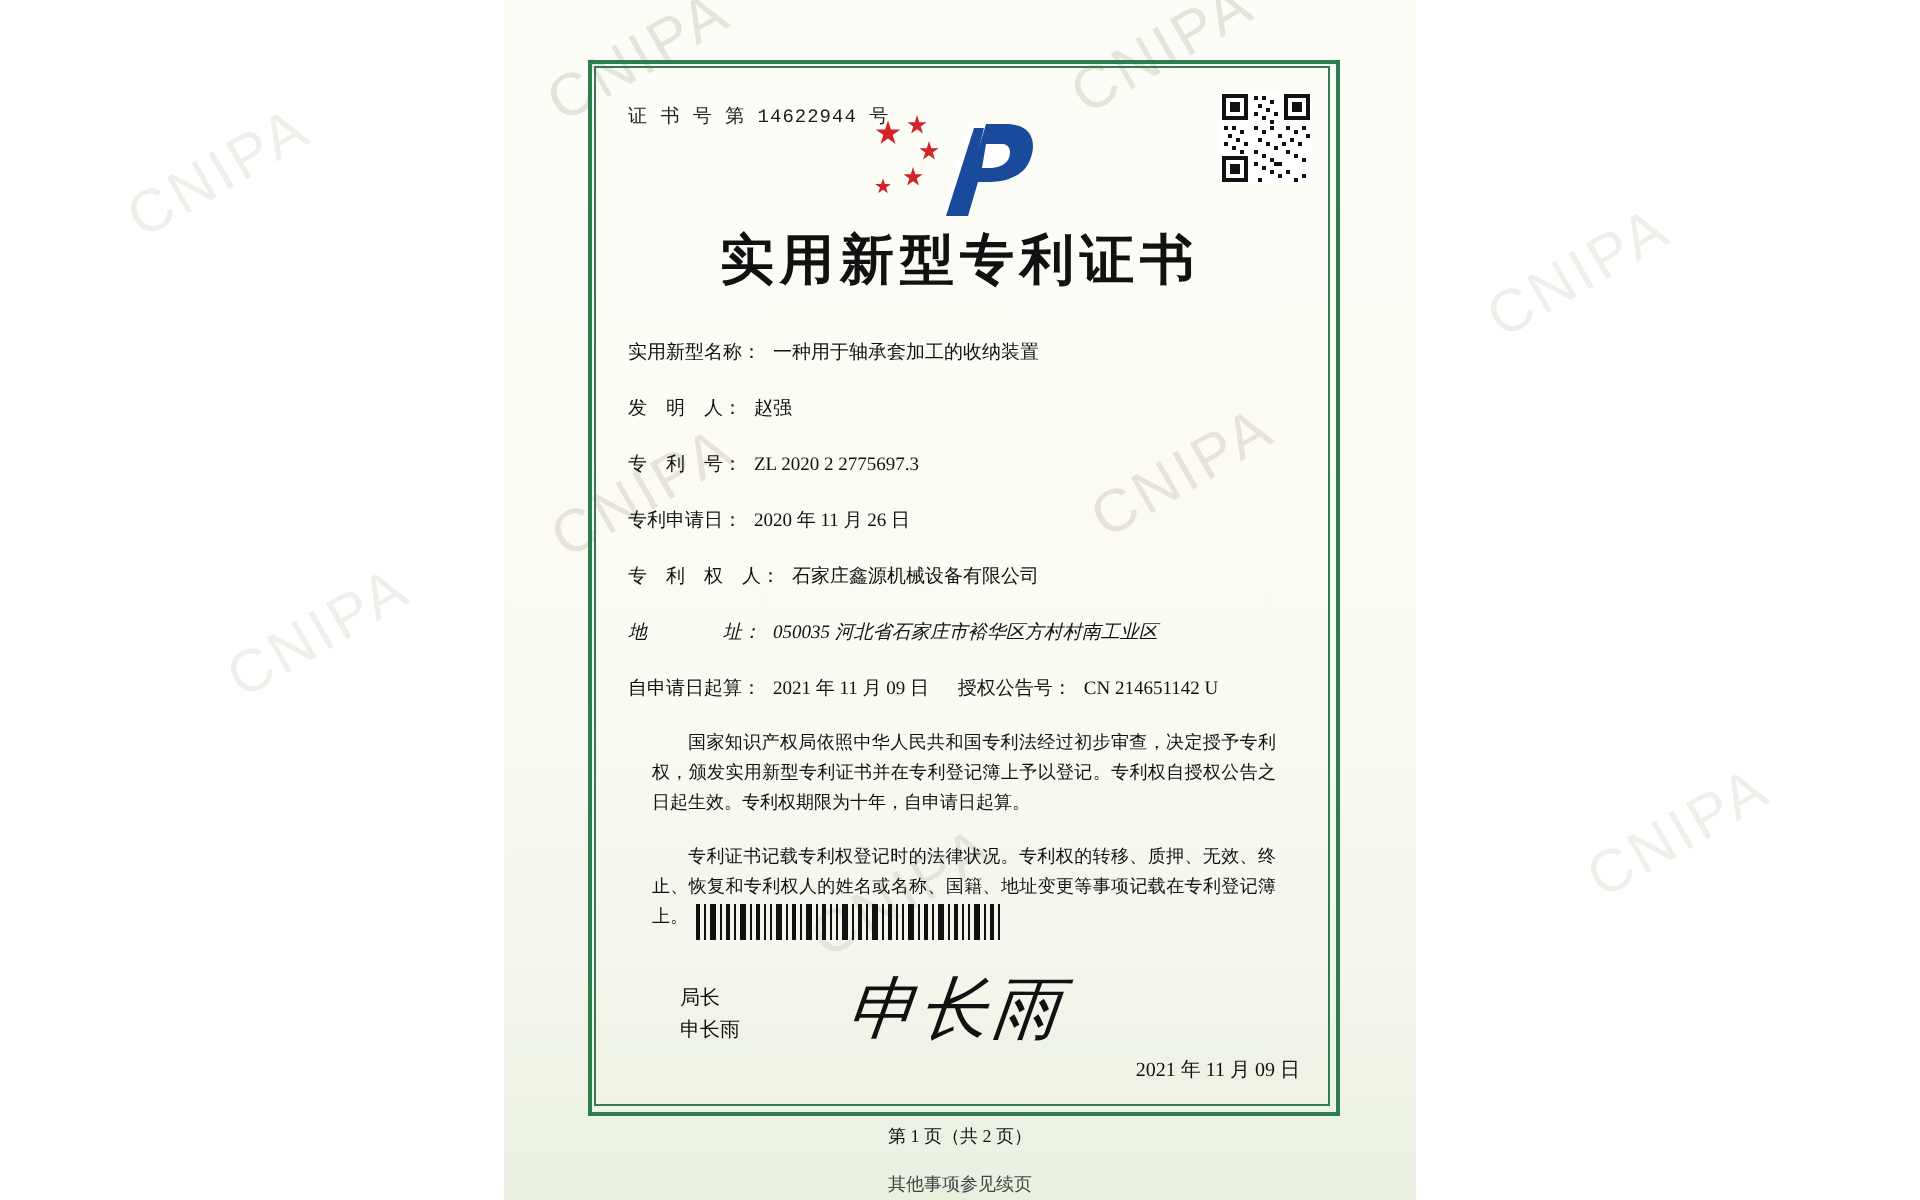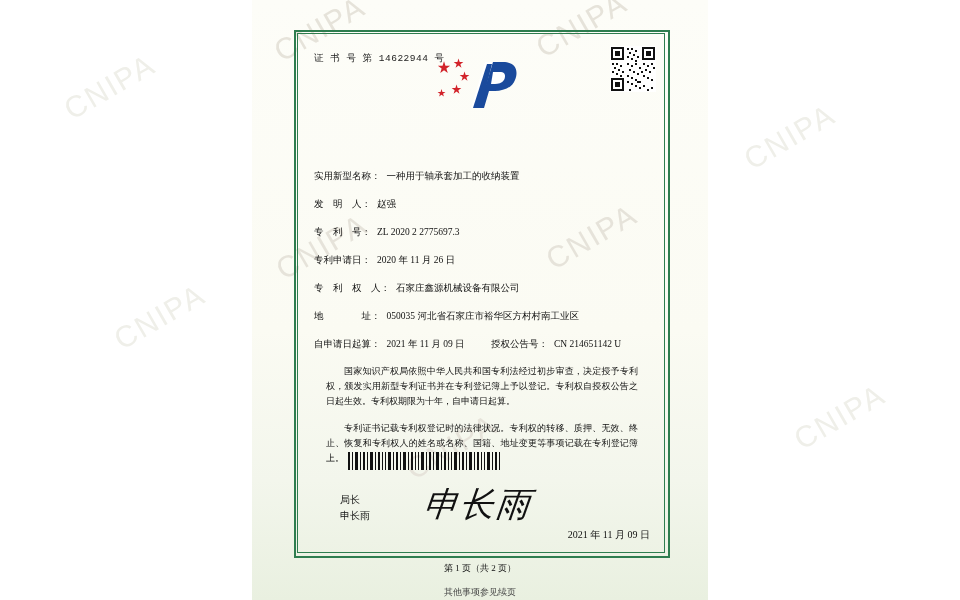--- a/index.html
+++ b/index.html
@@ -302,42 +302,43 @@
         <div class="star" style="left:2px; top:30px; font-size:9px;">★</div>
         <svg id="p-mark" viewBox="0 0 52 50" xmlns="http://www.w3.org/2000/svg">
           <path d="M8 48 L22 2 L34 2 C46 2 50 10 46 20 C43 28 34 31 26 31 L20 31 L15 48 Z" fill="#1a4a9c"></path>
           <path d="M24 12 L32 12 C36 12 37 16 35 20 C33 23 29 24 26 24 L22 24 Z" fill="#ffffff"></path>
           <path d="M10 48 L2 48 L16 2 L24 2 Z" fill="#ffffff"></path>
           <path d="M12 48 L4 48 L18 4 L23 4 Z" fill="#1a4a9c"></path>
         </svg>
       </div>
     </div>
 
+    <div id="title">实用新型专利证书</div>
 
     <div class="field-row" style="top:170px;">
       <span class="fl">实用新型名称：</span><span class="fv">一种用于轴承套加工的收纳装置</span>
     </div>
     <div class="field-row" style="top:198px;">
       <span class="fl">发　明　人：</span><span class="fv">赵强</span>
     </div>
     <div class="field-row" style="top:226px;">
       <span class="fl">专　利　号：</span><span class="fv">ZL 2020 2 2775697.3</span>
     </div>
     <div class="field-row" style="top:254px;">
       <span class="fl">专利申请日：</span><span class="fv">2020 年 11 月 26 日</span>
     </div>
     <div class="field-row" style="top:282px;">
       <span class="fl">专　利　权　人：</span><span class="fv">石家庄鑫源机械设备有限公司</span>
     </div>
-    <div class="field-row" style="top:310px;">
+    <div class="field-row" style="top:310px;font-style:italic;">
       <span class="fl">地　　　　址：</span><span class="fv">050035 河北省石家庄市裕华区方村村南工业区</span>
     </div>
     <div class="field-row" style="top:338px;">
       <span class="fl">自申请日起算：</span><span class="fv">2021 年 11 月 09 日</span>
-      <span class="fl" style="margin-left:24px;">授权公告号：</span><span class="fv">CN 214651142 U</span>
+      <span class="fl" style="margin-left:12px;">授权公告号：</span><span class="fv">CN 214651142 U</span>
     </div>
 
     <div id="para">
       <p>国家知识产权局依照中华人民共和国专利法经过初步审查，决定授予专利权，颁发实用新型专利证书并在专利登记簿上予以登记。专利权自授权公告之日起生效。专利权期限为十年，自申请日起算。</p>
       <p>专利证书记载专利权登记时的法律状况。专利权的转移、质押、无效、终止、恢复和专利权人的姓名或名称、国籍、地址变更等事项记载在专利登记簿上。</p>
     </div>
 
     <div id="barcode">
       <svg width="152" height="18" viewBox="0 0 152 18" xmlns="http://www.w3.org/2000/svg">
         <g fill="#111111">

